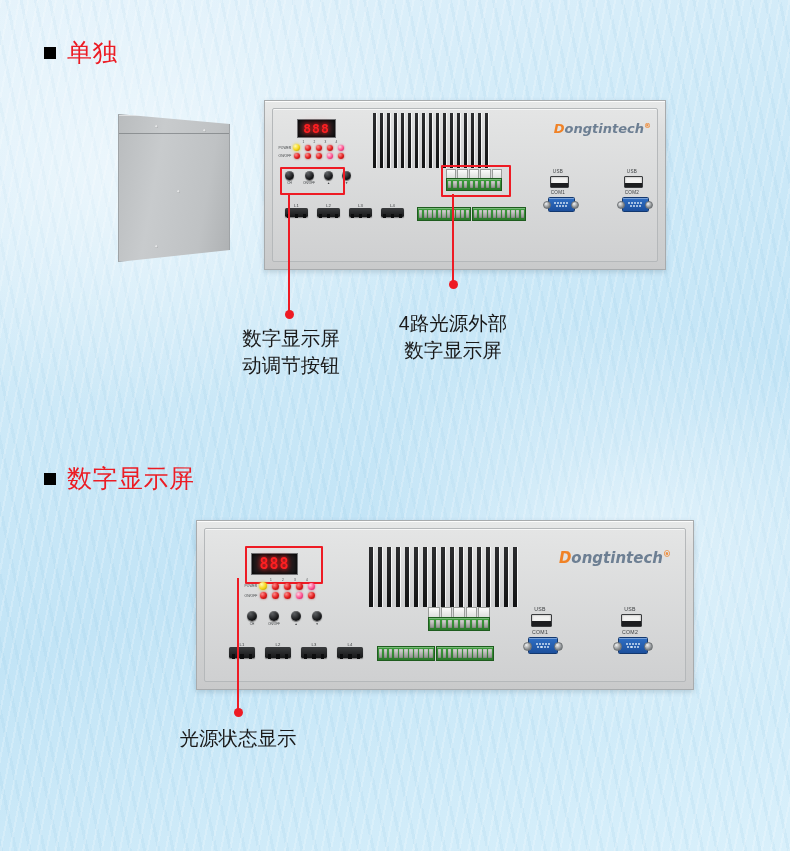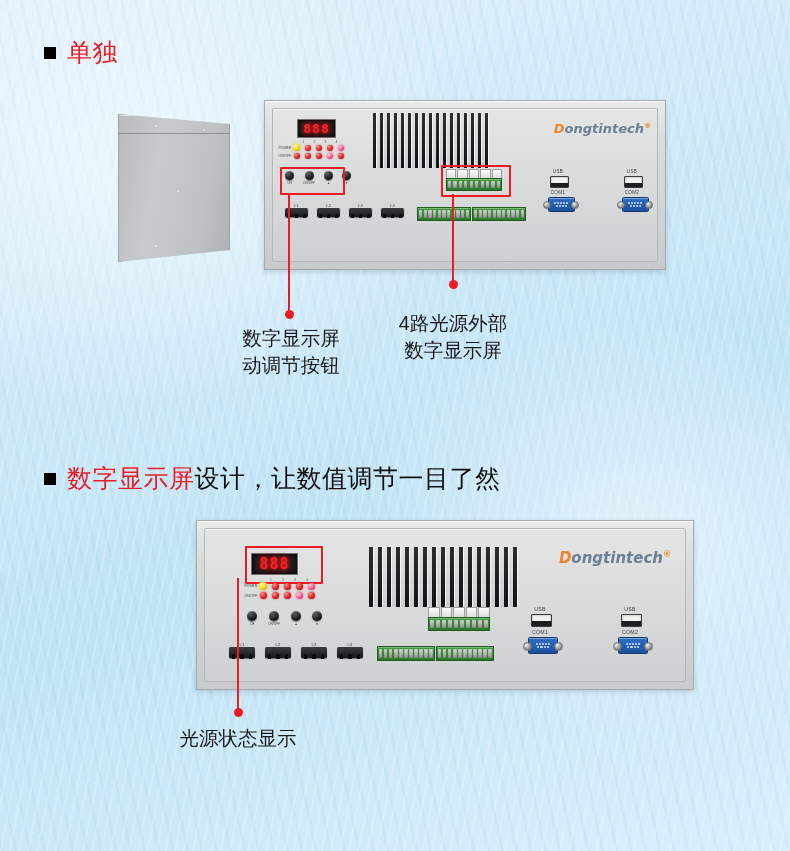--- a/index.html
+++ b/index.html
@@ -384,21 +384,20 @@
 
 <div class="pointer" style="left:452px;top:194px;height:90px;"></div>
 <div class="pointer-dot" style="left:449px;top:280px;"></div>
 <div class="anno" style="left:393px;top:310px;width:120px;">4路光源外部
 数字显示屏</div>
 
 <div class="heading" id="heading-2">
   <span class="bullet"></span>
   <span class="htext">
     <span class="hl-red">数字显示屏</span>
-      <span>设计，让数值调节一目了然</span>
   </span>
 </div>
 
 <div class="device" id="device-bottom" style="left:152px;top:520px;width:496px;height:170px;">
 
   <div class="faceplate" style="left:0;top:0;width:496px;height:168px;">
     <div class="inner-bezel"></div>
 
     <div class="seg-display" style="left:54px;top:32px;width:45px;height:20px;">
       <span class="digits" style="font-size:15px;">888</span>

